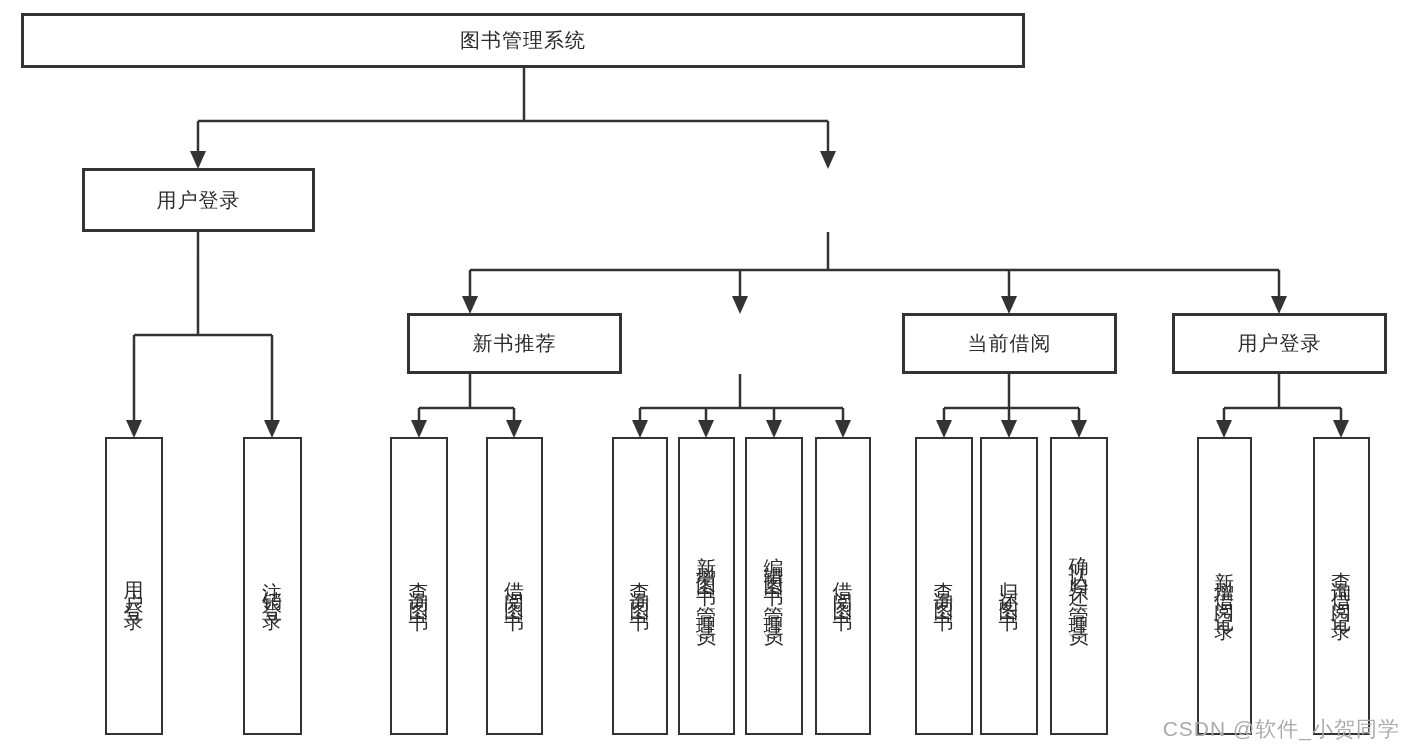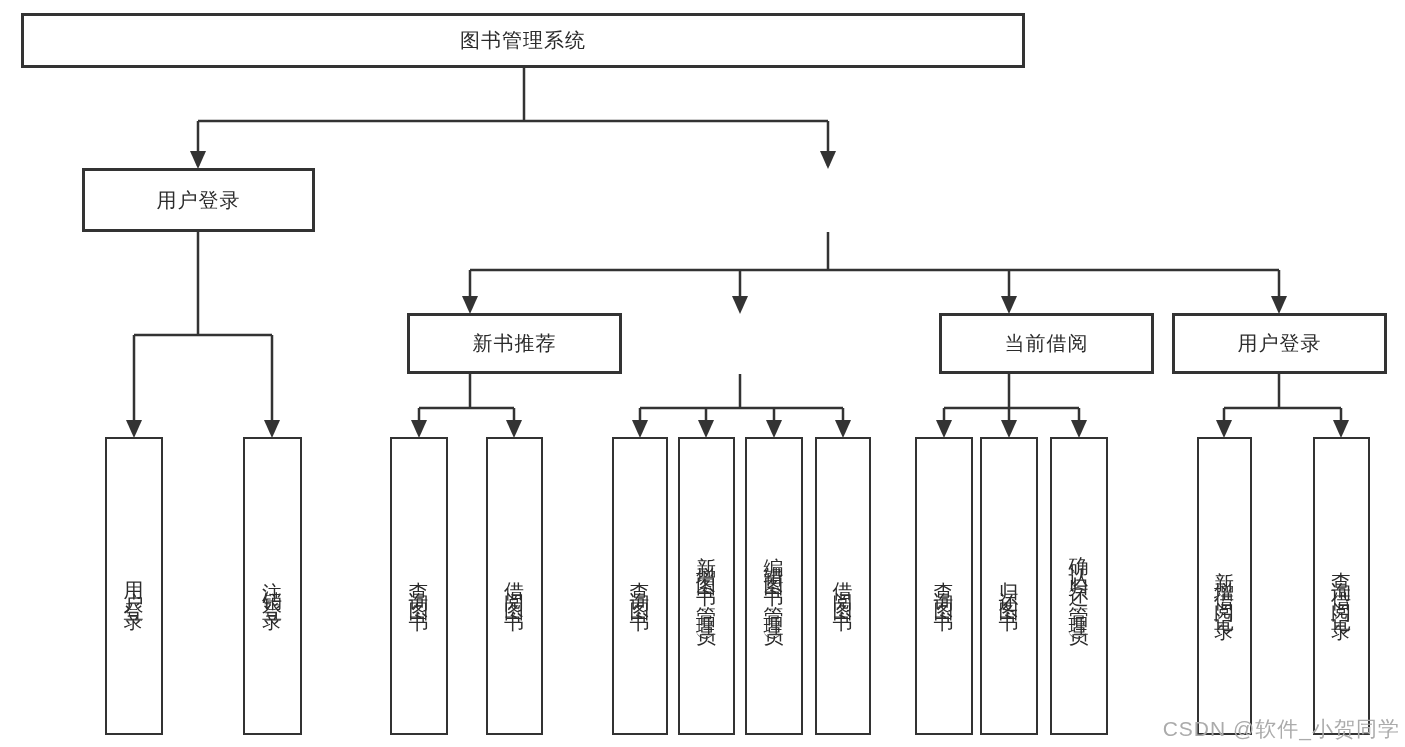--- a/index.html
+++ b/index.html
@@ -87,21 +87,21 @@
       <polygon points="1216,420 1232,420 1224,438"></polygon>
       <polygon points="1333,420 1349,420 1341,438"></polygon>
     </g>
   </svg>
 
   <div class="box lvl1">图书管理系统</div>
 
   <div class="box lvl2" style="left:82px;">用户登录</div>
 
   <div class="box lvl3" style="left:363px;  width:215px;margin-left:44px;">新书推荐</div>
-  <div class="box lvl3" style="left:902px;  width:215px;margin-left:37px;">当前借阅</div>
+  <div class="box lvl3" style="left:902px;  width:215px;">当前借阅</div>
   <div class="box lvl3" style="left:1172px; width:215px;">用户登录</div>
 
   <div class="box leaf" style="left:105px; width:58px;">用户登录</div>
   <div class="box leaf" style="left:243px; width:59px;">注销登录</div>
 
   <div class="box leaf" style="left:390px; width:58px;">查询图书</div>
   <div class="box leaf" style="left:486px; width:57px;">借阅图书</div>
 
   <div class="box leaf" style="left:612px; width:56px;">查询图书</div>
   <div class="box leaf" style="left:678px; width:57px;">新增图书（管理员）</div>

